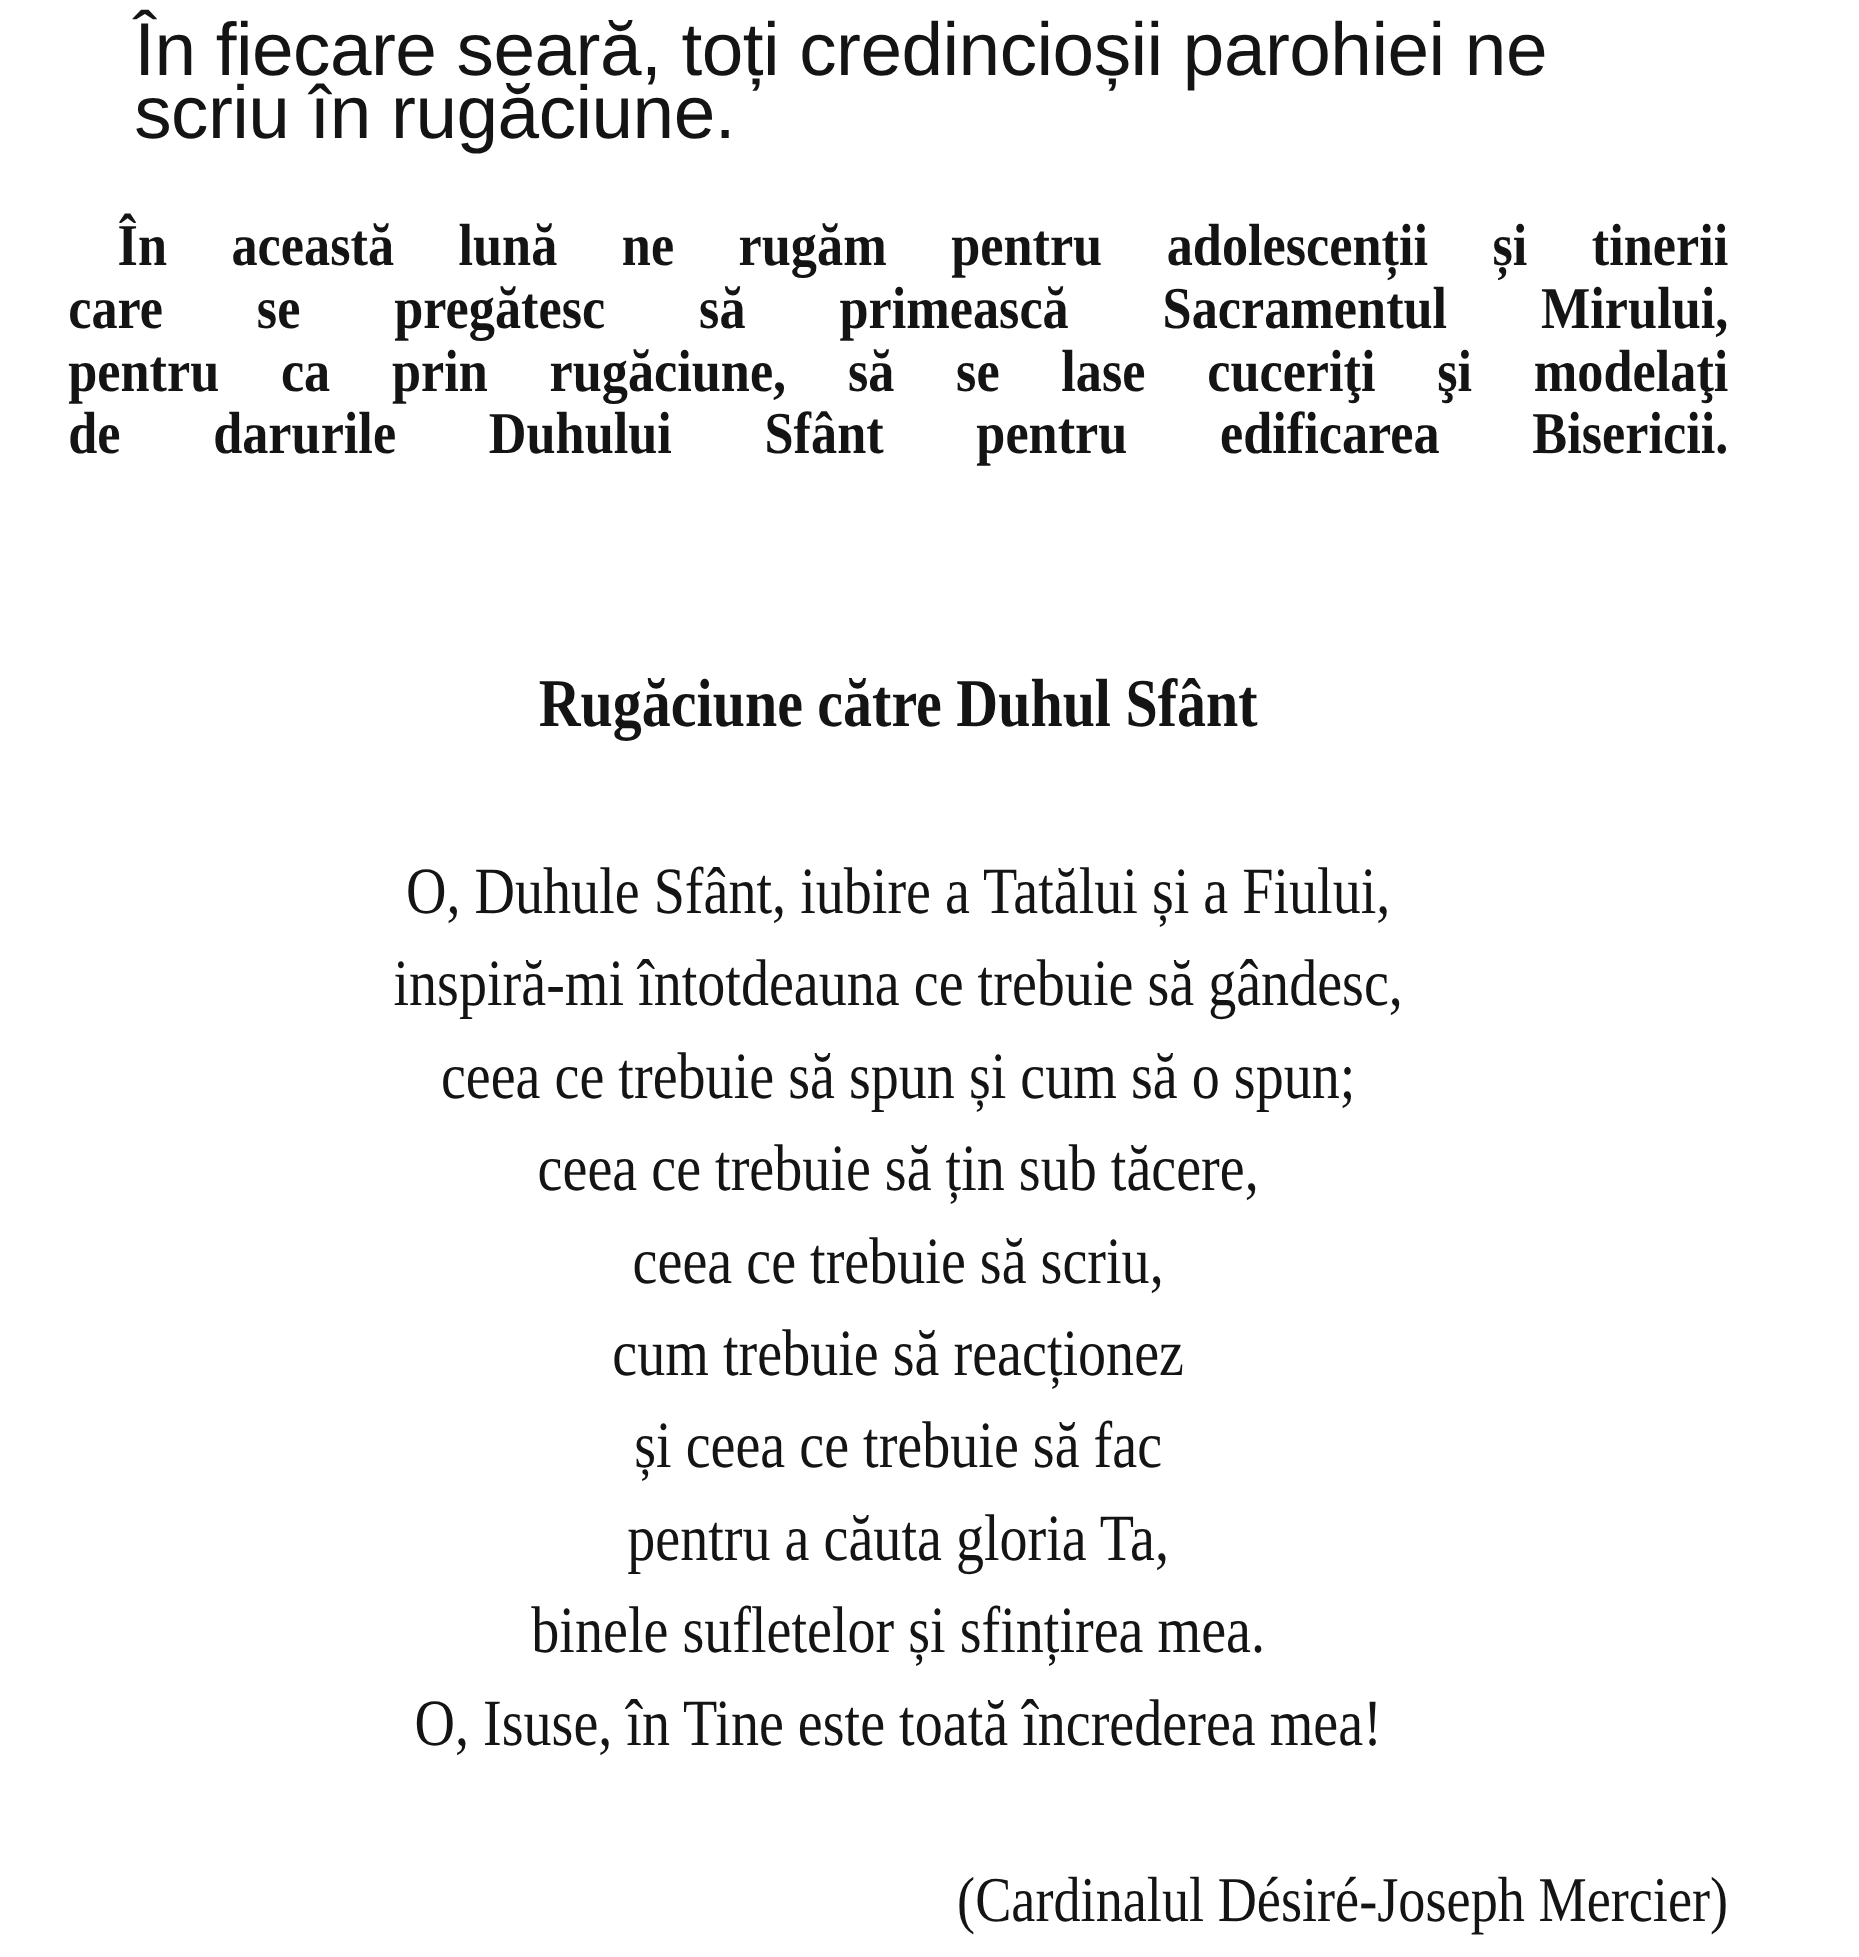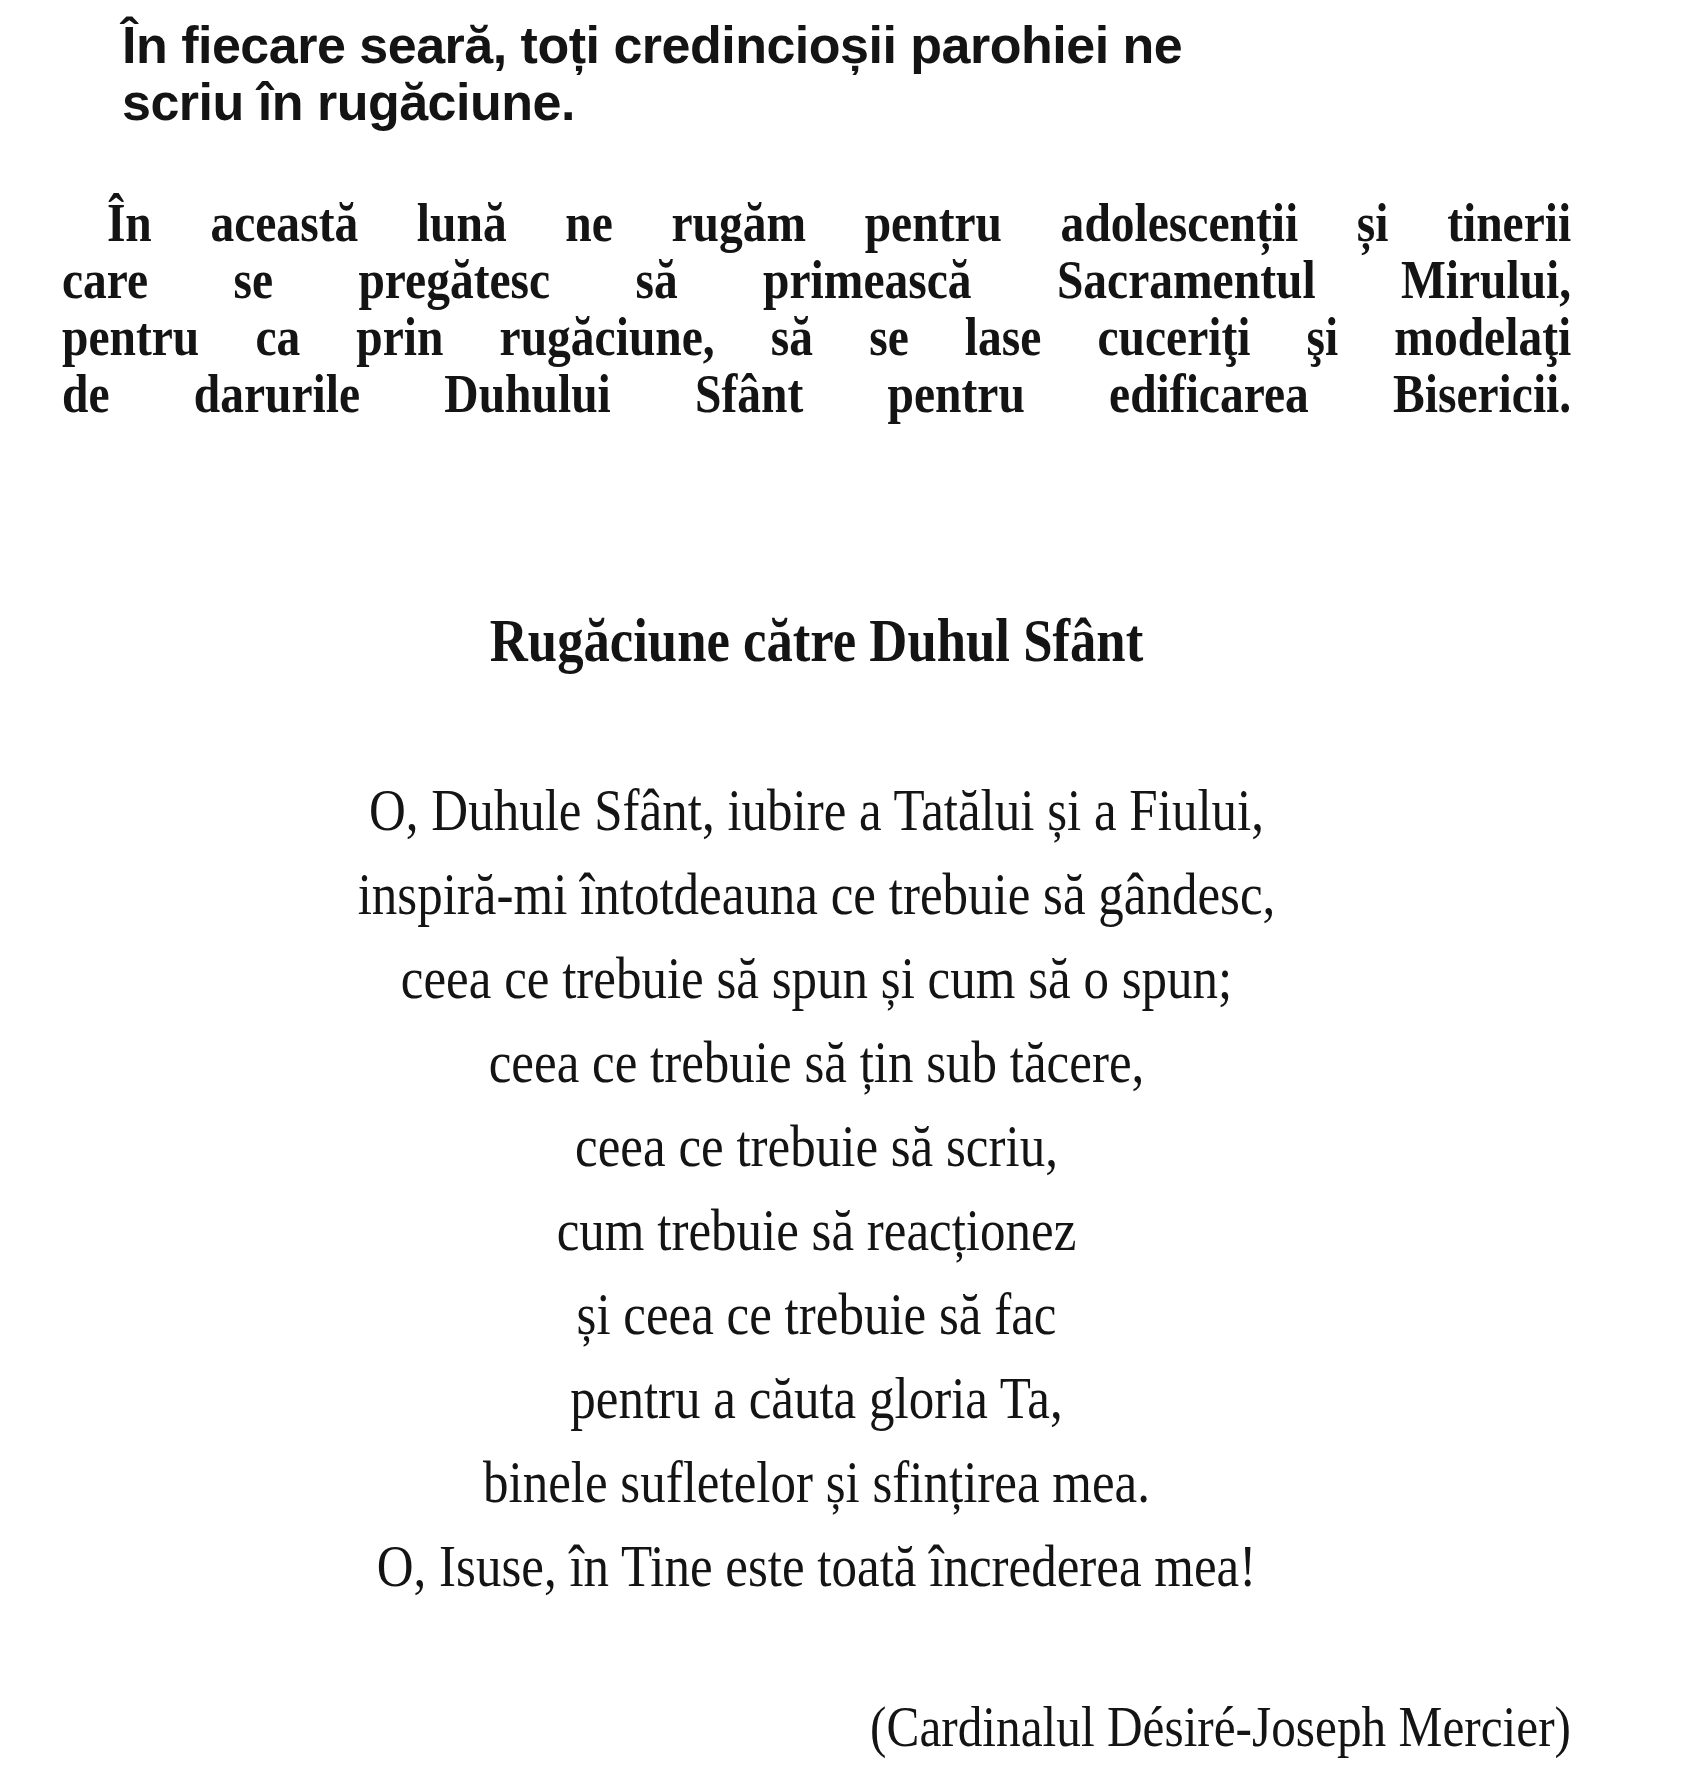--- a/index.html
+++ b/index.html
@@ -19,22 +19,22 @@
     padding: 17px 119px 0 62px;
     background: #ffffff;
     color: #141414;
     font-family: "Liberation Serif", serif;
   }
 
   
   .intro {
     padding-left: 60px;
     font-family: "Liberation Sans", sans-serif;
-    font-weight: bold;
-    font-size: 52px;
+    font-weight: normal;
+    font-size: 68px;
     line-height: 57px;
     letter-spacing: -0.5px;
     white-space: nowrap;
   }
 
   
   .intention {
     margin-top: 64px;
     width: 1715px;
     transform: scaleX(0.88);

